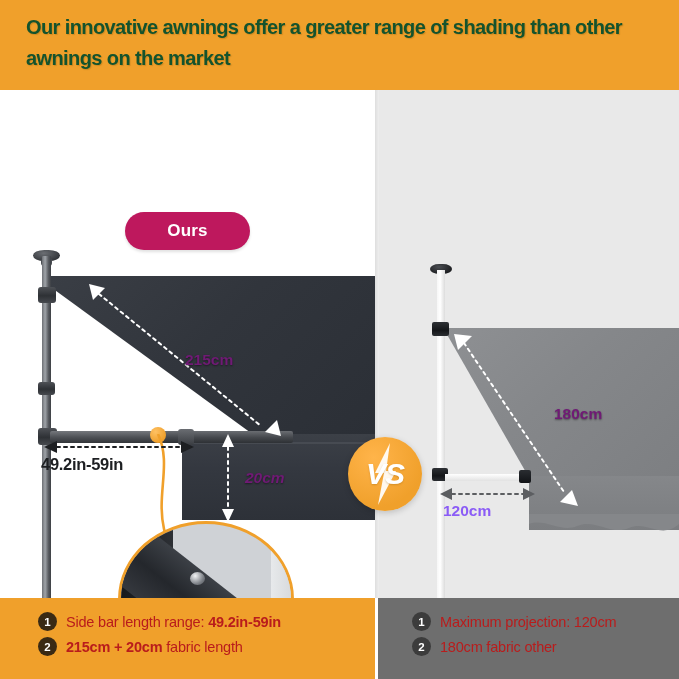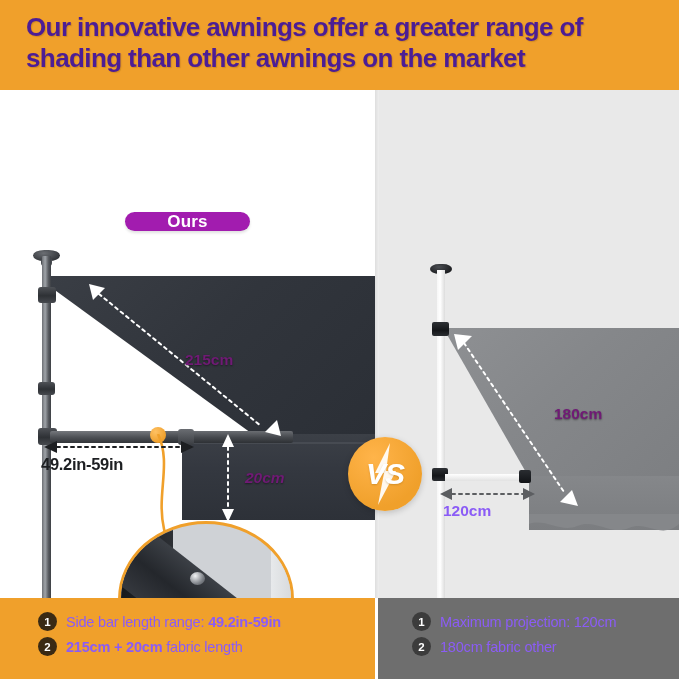--- a/index.html
+++ b/index.html
@@ -12,22 +12,22 @@
   .page{position:relative;width:679px;height:679px;overflow:hidden;background:#fff;}
 
   
   .header{
     position:absolute;left:0;top:0;width:679px;height:90px;
     background:#f0a02b;
     box-sizing:border-box;
     padding:12px 16px 0 26px;
   }
   .header-title{
-    color:#4c1d95;
-    font-size:26px;
+    color:#14532d;
+    font-size:20px;
     font-weight:bold;
     line-height:31px;
     letter-spacing:-0.6px;
     text-shadow:1px 1px 1px rgba(140,90,10,.30);
     margin:0;
   }
 
   
   .stage{position:absolute;left:0;top:90px;width:679px;height:508px;background:#fff;}
   .panel-left{position:absolute;left:0;top:0;width:375px;height:508px;background:#ffffff;}
@@ -35,21 +35,21 @@
   .panel-seam{position:absolute;left:375px;top:0;width:4px;height:508px;
     background:linear-gradient(to right,#dedede,#eeeeee);}
 
   
   .pill{
     position:absolute;
     display:flex;align-items:center;justify-content:center;
     border-radius:20px;
     color:#fff;font-weight:bold;font-size:17px;letter-spacing:.2px;
   }
-  .pill-ours{left:125px;top:122px;width:125px;height:19px;background:#a21caf;
+  .pill-ours{left:125px;top:122px;width:125px;height:38px;background:#be185d;
     box-shadow:0 2px 3px rgba(0,0,0,.12);}
   .pill-others{left:468px;top:122px;width:124px;height:35px;background:#6e6e6e;
     box-shadow:0 2px 3px rgba(0,0,0,.12);}
 
   
   .l-pole{position:absolute;left:42px;top:166px;width:9px;height:434px;
     background:linear-gradient(to right,#6d7075 0%,#9fa3a8 35%,#5b5e63 70%,#3c3f44 100%);
     border-radius:1px;}
   .l-pole-cap{position:absolute;left:33px;top:160px;width:27px;height:11px;
     background:radial-gradient(ellipse at 40% 30%,#6b6e73,#2f3236 80%);
@@ -139,21 +139,21 @@
   .foot-right{position:absolute;left:378px;top:0;width:301px;height:81px;background:#6e6e6e;}
   .foot-gap{position:absolute;left:375px;top:0;width:3px;height:81px;background:#ffffff;}
   .foot-list{position:absolute;top:14px;display:flex;flex-direction:column;gap:6px;}
   .fl-left{left:38px;}
   .fl-right{left:412px;}
   .foot-row{display:flex;align-items:center;gap:9px;}
   .num{width:19px;height:19px;border-radius:50%;display:flex;align-items:center;
     justify-content:center;font-size:11.5px;font-weight:bold;color:#ffffff;flex:none;}
   .num-left{background:#3a2a14;}
   .num-right{background:#3c3c3c;}
-  .foot-text{color:#8b5cf6;font-size:14.5px;letter-spacing:-.2px;white-space:nowrap;}
+  .foot-text{color:#b91c1c;font-size:14.5px;letter-spacing:-.2px;white-space:nowrap;}
   .foot-text b{font-weight:bold;}
 </style>
 </head>
 <body>
 
 <div class="page">
 
   <div class="header">
     <h1 class="header-title">Our innovative awnings offer a greater range of shading than other awnings on the market</h1>
   </div>

